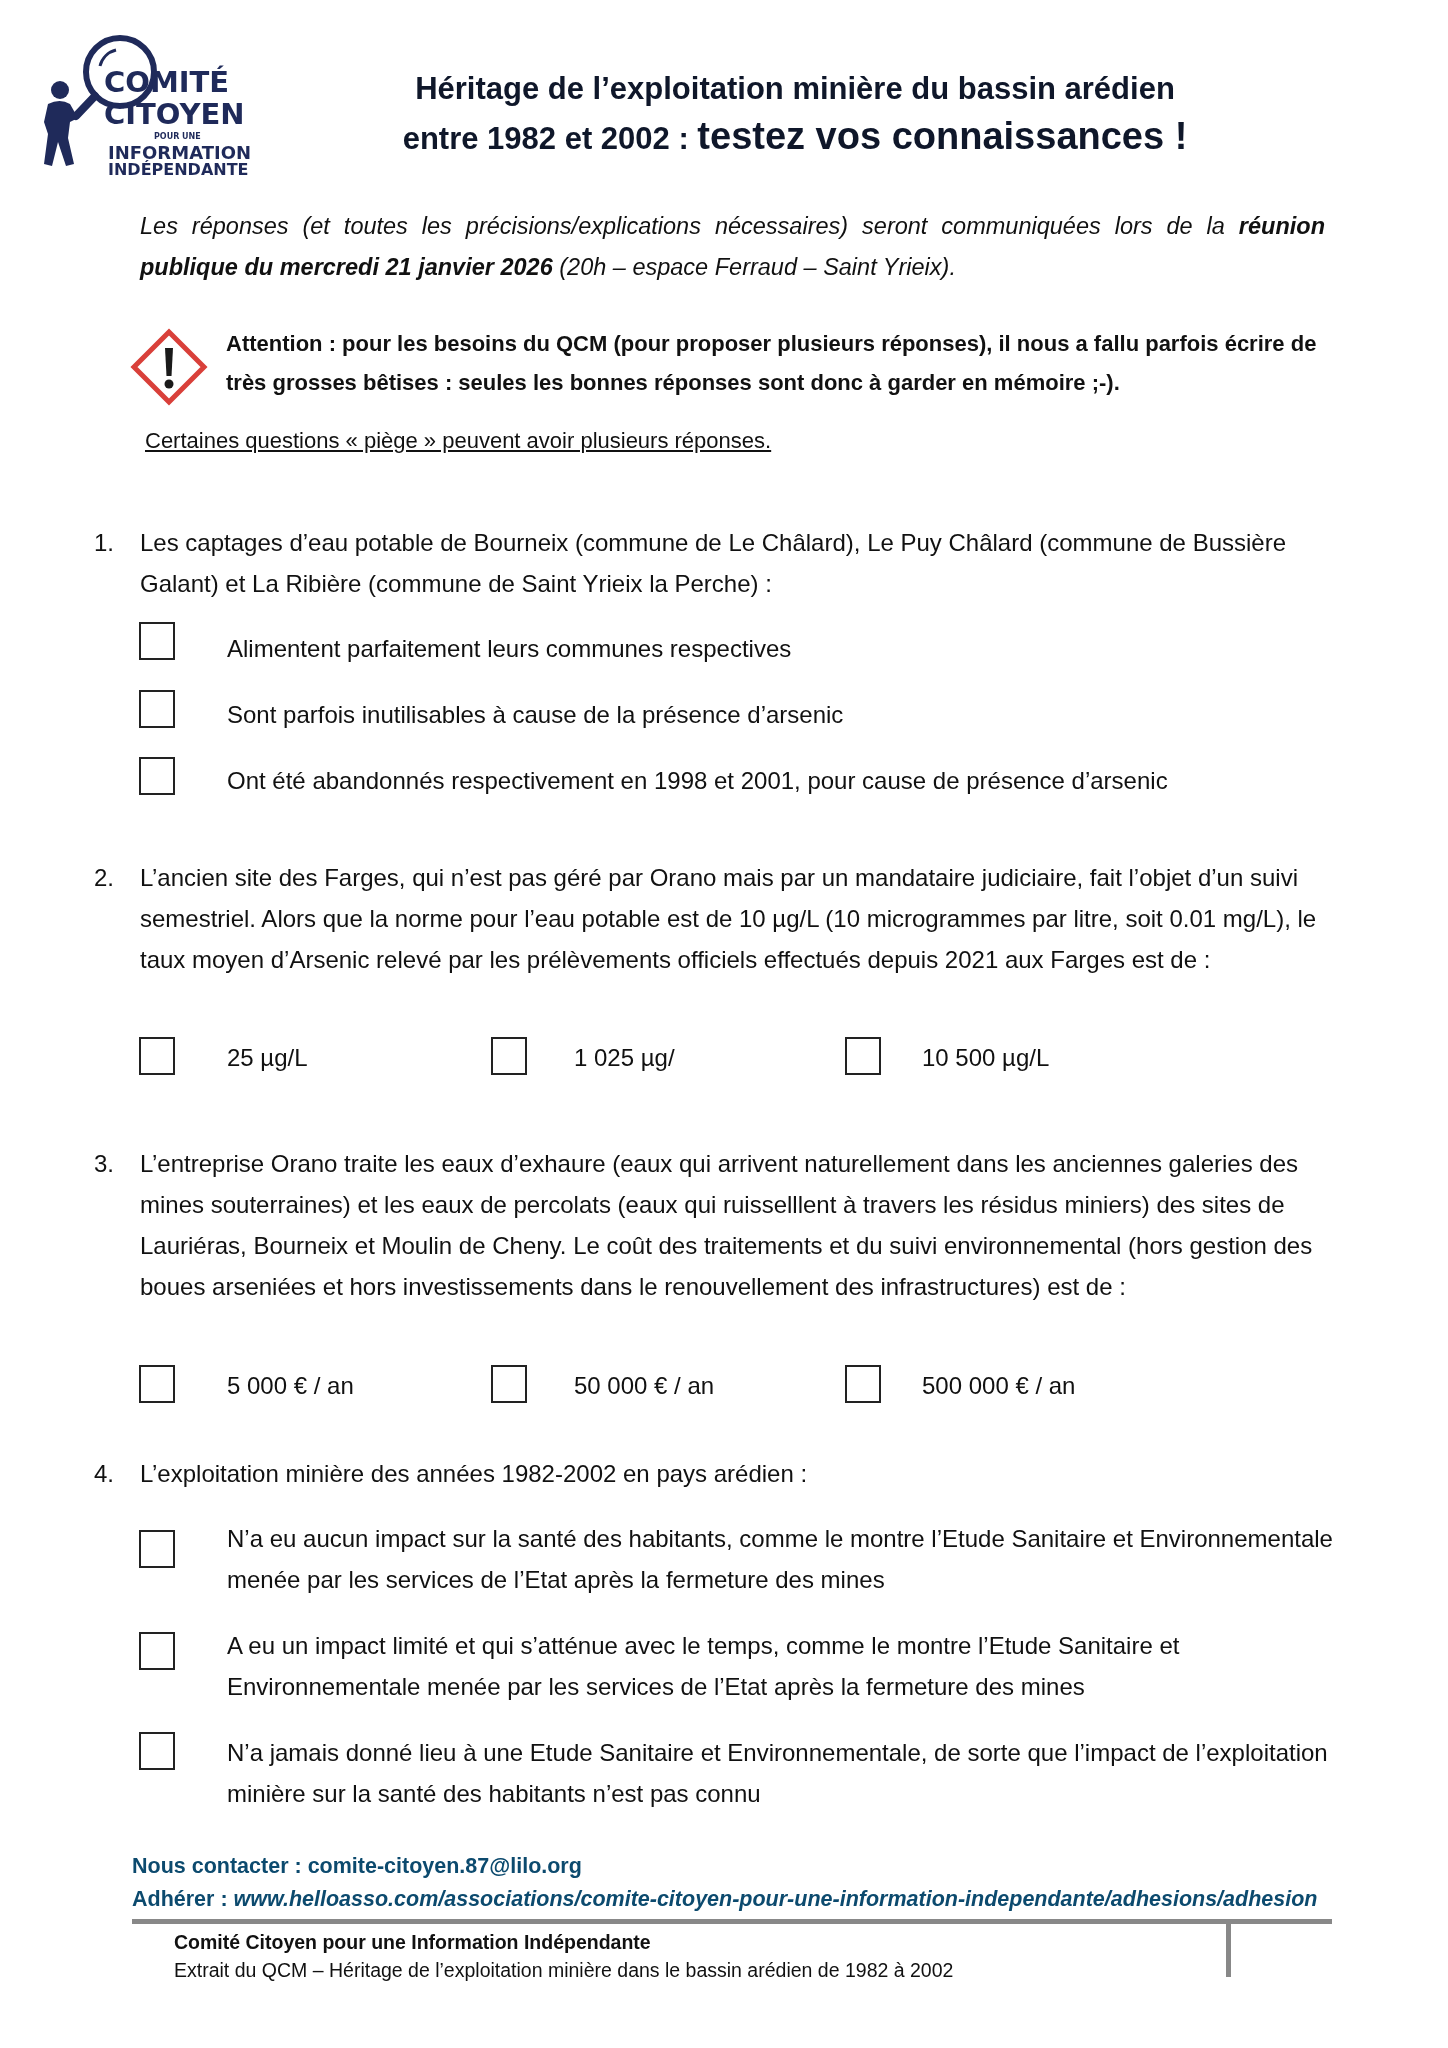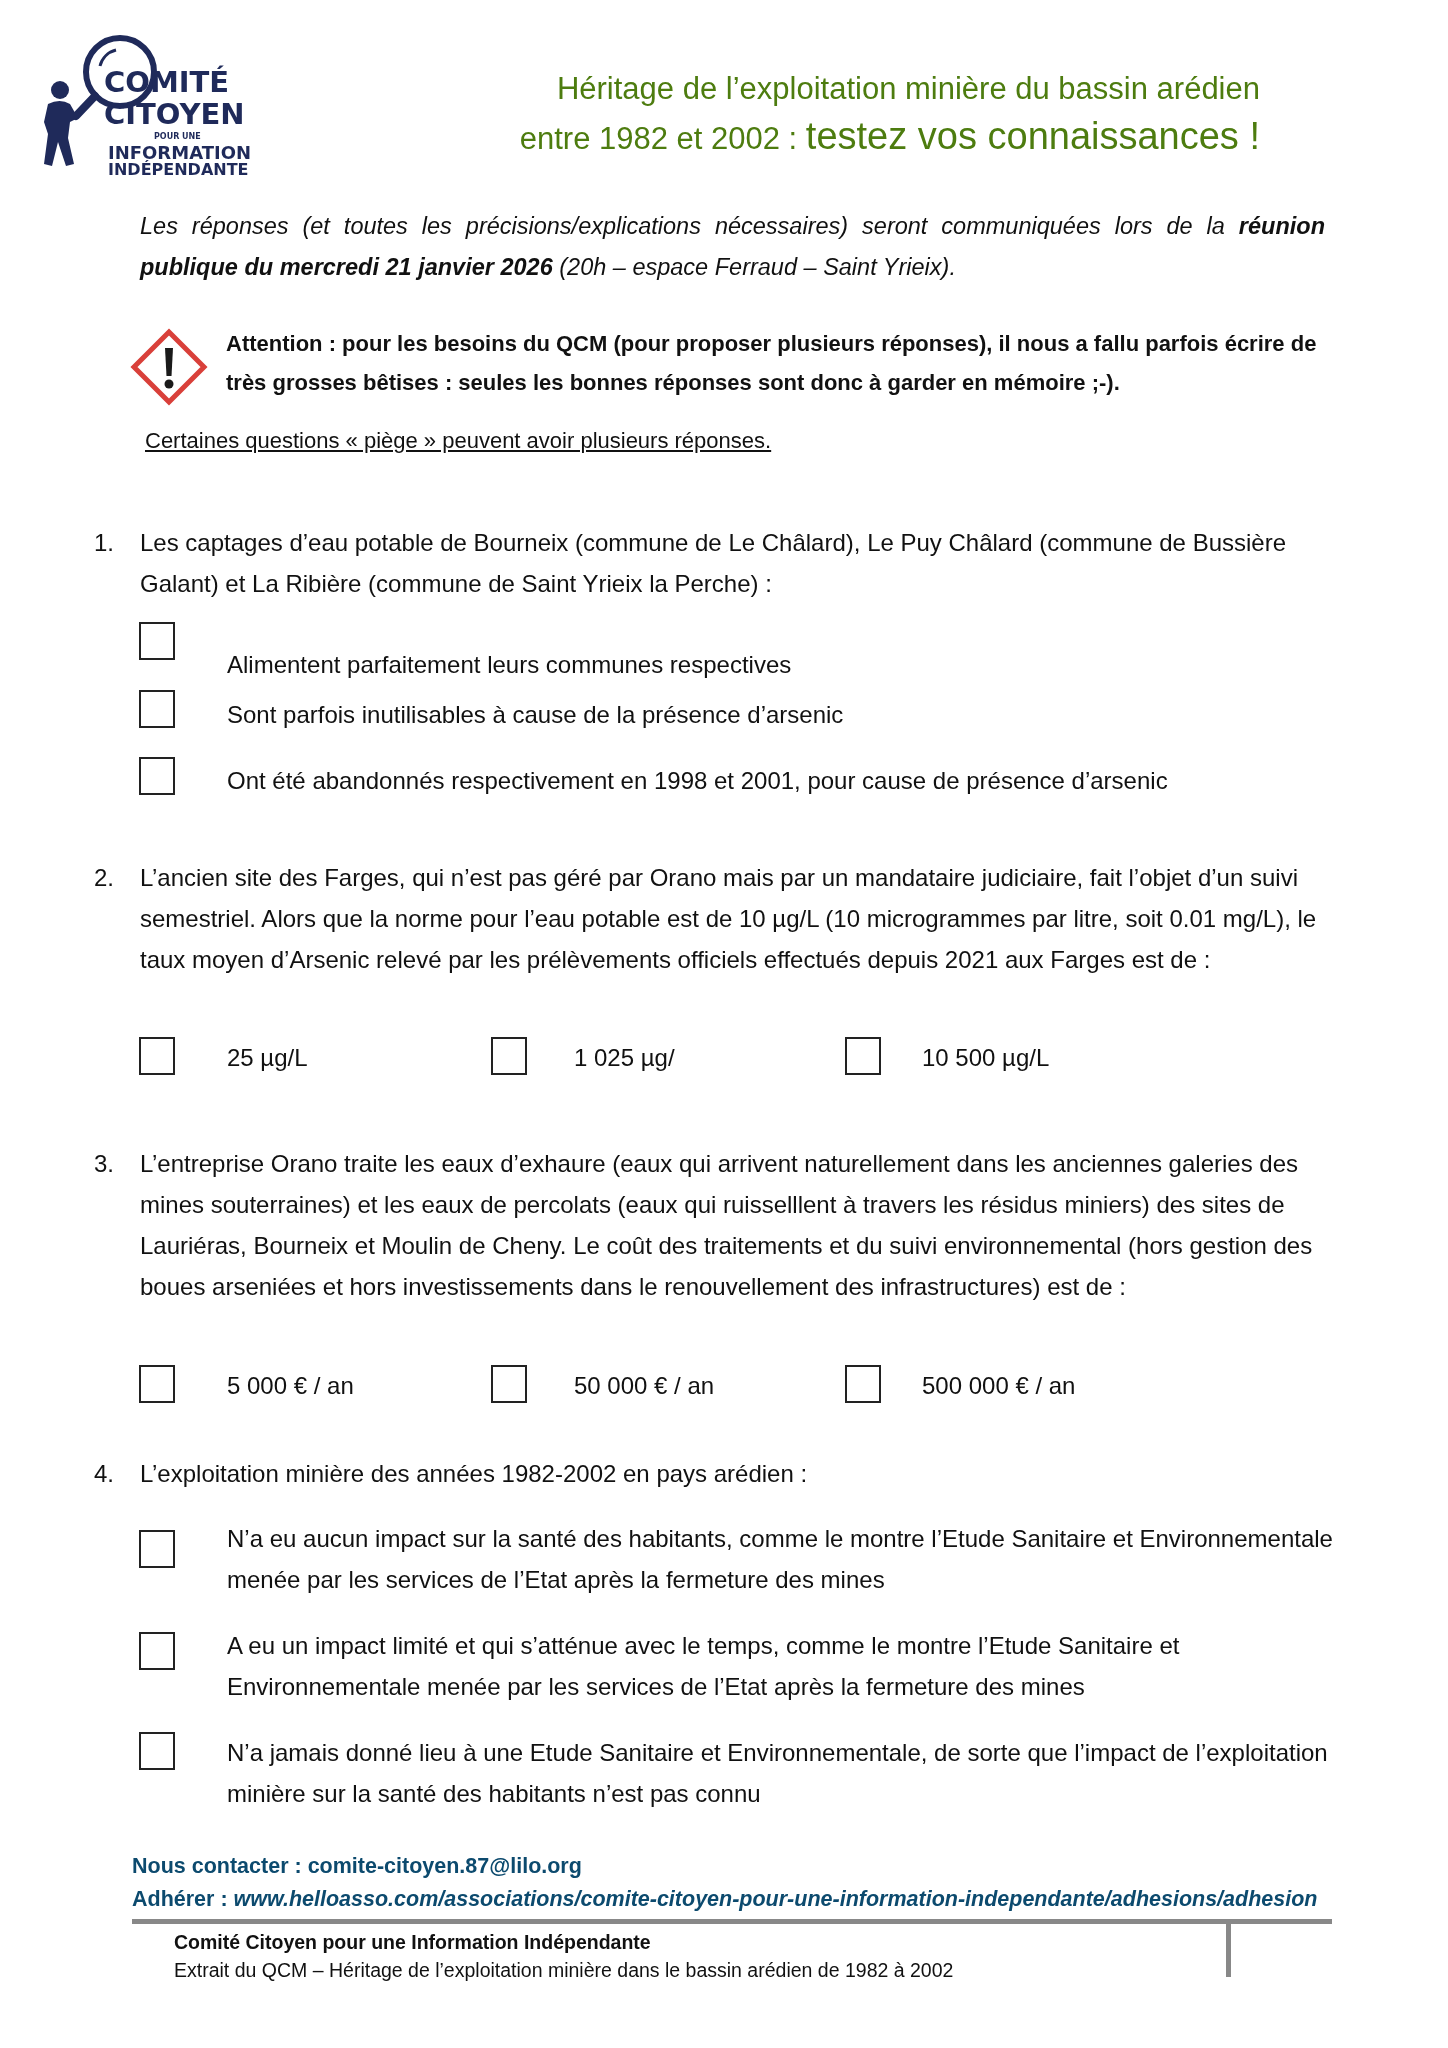--- a/index.html
+++ b/index.html
@@ -12,21 +12,21 @@
   
   .logo { left: 40px; top: 30px; width: 220px; height: 140px; }
   .logo-text { position: absolute; left: 64px; top: 18px; color: #1f2a5a; font-weight: bold; font-family: "DejaVu Sans", sans-serif; line-height: 1; }
   .logo-comite { font-size: 29px; letter-spacing: 0px; position: absolute; left: 0; top: 20px; white-space: nowrap; }
   .logo-citoyen { font-size: 29px; position: absolute; left: 0; top: 52px; white-space: nowrap; }
   .logo-pour { font-size: 8px; position: absolute; left: 50px; top: 85px; white-space: nowrap; }
   .logo-info { font-size: 18px; position: absolute; left: 4px; top: 96px; white-space: nowrap; }
   .logo-indep { font-size: 16px; position: absolute; left: 4px; top: 114px; white-space: nowrap; }
 
   
-  .title { left: 330px; top: 68px; width: 930px; text-align: right; color: #4d7c0f; font-weight: normal; }
+  .title { left: 330px; top: 68px; width: 930px; text-align: center; color: #0f172a; font-weight: bold; }
   .title-line1 { font-size: 31px; line-height: 42px; }
   .title-line2 { font-size: 31px; line-height: 52px; }
   .title-emph { font-size: 38px; }
 
   
   .intro { left: 140px; top: 206px; width: 1185px; font-size: 23.5px; line-height: 41px; font-style: italic; text-align: justify; text-align-last: left; }
   .intro b { font-weight: bold; }
 
   
   .warn-icon { left: 130px; top: 328px; width: 78px; height: 78px; }
@@ -86,21 +86,21 @@
     <circle cx="39" cy="56" r="4.5" fill="#1a1a1a"></circle>
   </svg>
 </div>
 <div class="abs warn-text">Attention : pour les besoins du QCM (pour proposer plusieurs réponses), il nous a fallu parfois écrire de très grosses bêtises : seules les bonnes réponses sont donc à garder en mémoire ;-).</div>
 
 <div class="abs trap">Certaines questions « piège » peuvent avoir plusieurs réponses.</div>
 
 <div class="abs q-num" style="left:94px;top:522px;line-height:41px;">1.</div>
 <div class="abs q-text" style="left:140px;top:522px;width:1190px;">Les captages d’eau potable de Bourneix (commune de Le Châlard),  Le Puy Châlard (commune de Bussière Galant) et La Ribière (commune de Saint Yrieix la Perche) :</div>
 <div class="cb" style="left:139px;top:622px;"></div>
-<div class="opt" style="left:227px;top:628px;margin-top:16px;">Alimentent parfaitement leurs communes respectives</div>
+<div class="opt" style="left:227px;top:628px;">Alimentent parfaitement leurs communes respectives</div>
 <div class="cb" style="left:139px;top:690px;"></div>
 <div class="opt" style="left:227px;top:694px;">Sont parfois inutilisables à cause de la présence d’arsenic</div>
 <div class="cb" style="left:139px;top:757px;"></div>
 <div class="opt" style="left:227px;top:760px;">Ont été abandonnés respectivement en 1998 et 2001, pour cause de présence d’arsenic</div>
 
 <div class="abs q-num" style="left:94px;top:857px;line-height:41px;">2.</div>
 <div class="abs q-text" style="left:140px;top:857px;width:1200px;">L’ancien site des Farges, qui n’est pas géré par Orano mais par un mandataire judiciaire, fait l’objet d’un suivi semestriel. Alors que la norme pour l’eau potable est de 10 µg/L (10 microgrammes par litre, soit 0.01 mg/L), le taux moyen d’Arsenic relevé par les prélèvements officiels effectués depuis 2021 aux Farges est de :</div>
 <div class="cb" style="left:139px;top:1037px;"></div>
 <div class="opt" style="left:227px;top:1037px;">25 µg/L</div>
 <div class="cb" style="left:491px;top:1037px;"></div>

